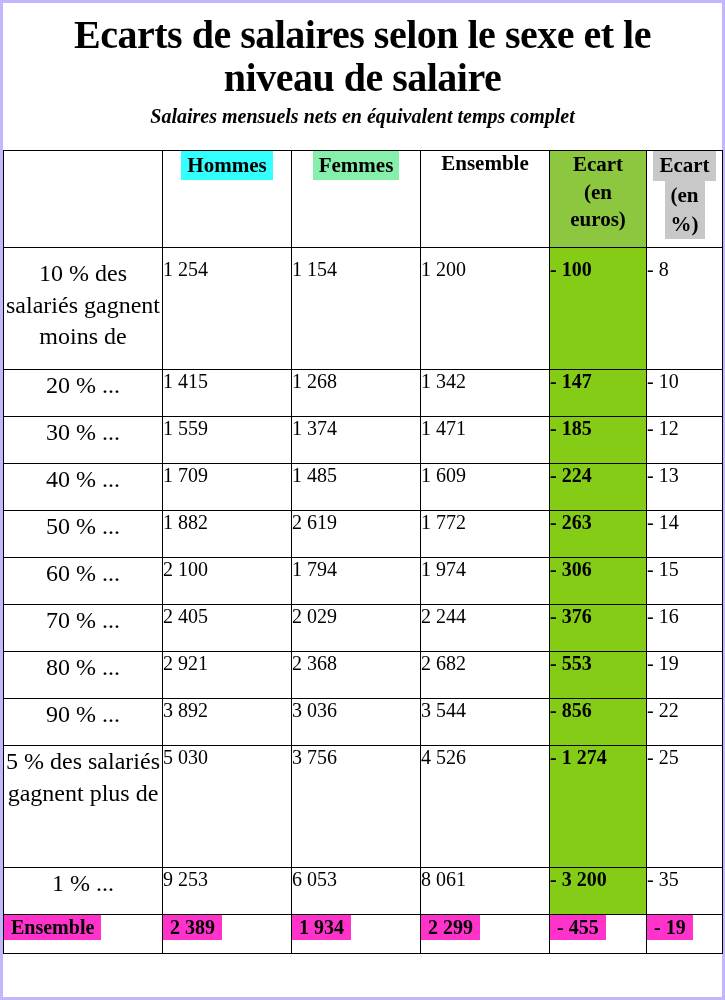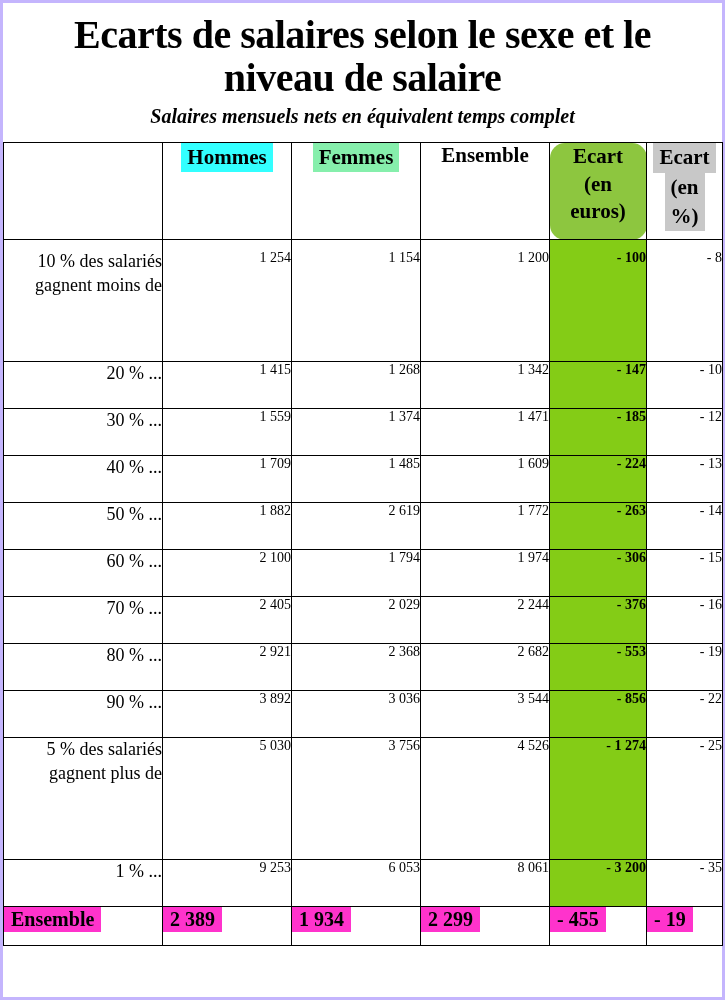--- a/index.html
+++ b/index.html
@@ -31,21 +31,21 @@
     font-size: 40px;
     line-height: 1.08;
     letter-spacing: -0.5px;
   }
   .subtitle {
     font-family: "Liberation Serif", serif;
     font-weight: bold;
     font-style: italic;
     font-size: 20px;
     margin-top: 6px;
-    margin-bottom: 12px;
+    margin-bottom: 20px;
   }
   table.data {
     border-collapse: collapse;
     width: 719px;
     table-layout: fixed;
     font-size: 17px;
   }
   table.data td, table.data th {
     border: 1px solid #000000;
     padding: 0;
@@ -58,21 +58,20 @@
   col.c4 { width: 97px; }
   col.c5 { width: 76px; }
 
   
   .hdr-cell {
     height: 96px;
     text-align: center;
     vertical-align: middle;
     font-weight: bold;
     font-size: 21px;
-    border-radius: 15px;
   }
   .hdr-blank { background: #ffffff; }
   .chip {
     display: inline-block;
     padding: 1px 6px;
     font-weight: bold;
     line-height: 1.25;
   }
   .chip-cyan { background: #33ffff; }
   .chip-magenta { background: #86efac; }
@@ -90,28 +89,28 @@
   .hdr-ecart-pct .inner {
     display: inline-block;
     text-align: left;
     font-weight: bold;
     font-size: 21px;
     line-height: 1.3;
   }
 
   
   .label-cell {
-    font-size: 18px;
+    font-size: 24px;
     padding: 8px 6px 8px 10px;
     line-height: 1.3;
-    text-align: right;
+    text-align: center;
   }
   .num-cell {
-    font-size: 14px;
-    text-align: right;
+    font-size: 20px;
+    text-align: left;
     padding: 9px 4px 8px 4px;
   }
   .green {
     background: #84cc16;
     font-weight: bold;
   }
   .tall-1 .label-cell, .tall-1 .num-cell { padding-top: 10px; }
   .tall-1 { height: 122px; }
   .tall-2 { height: 122px; }
   .row-normal { height: 47px; }

